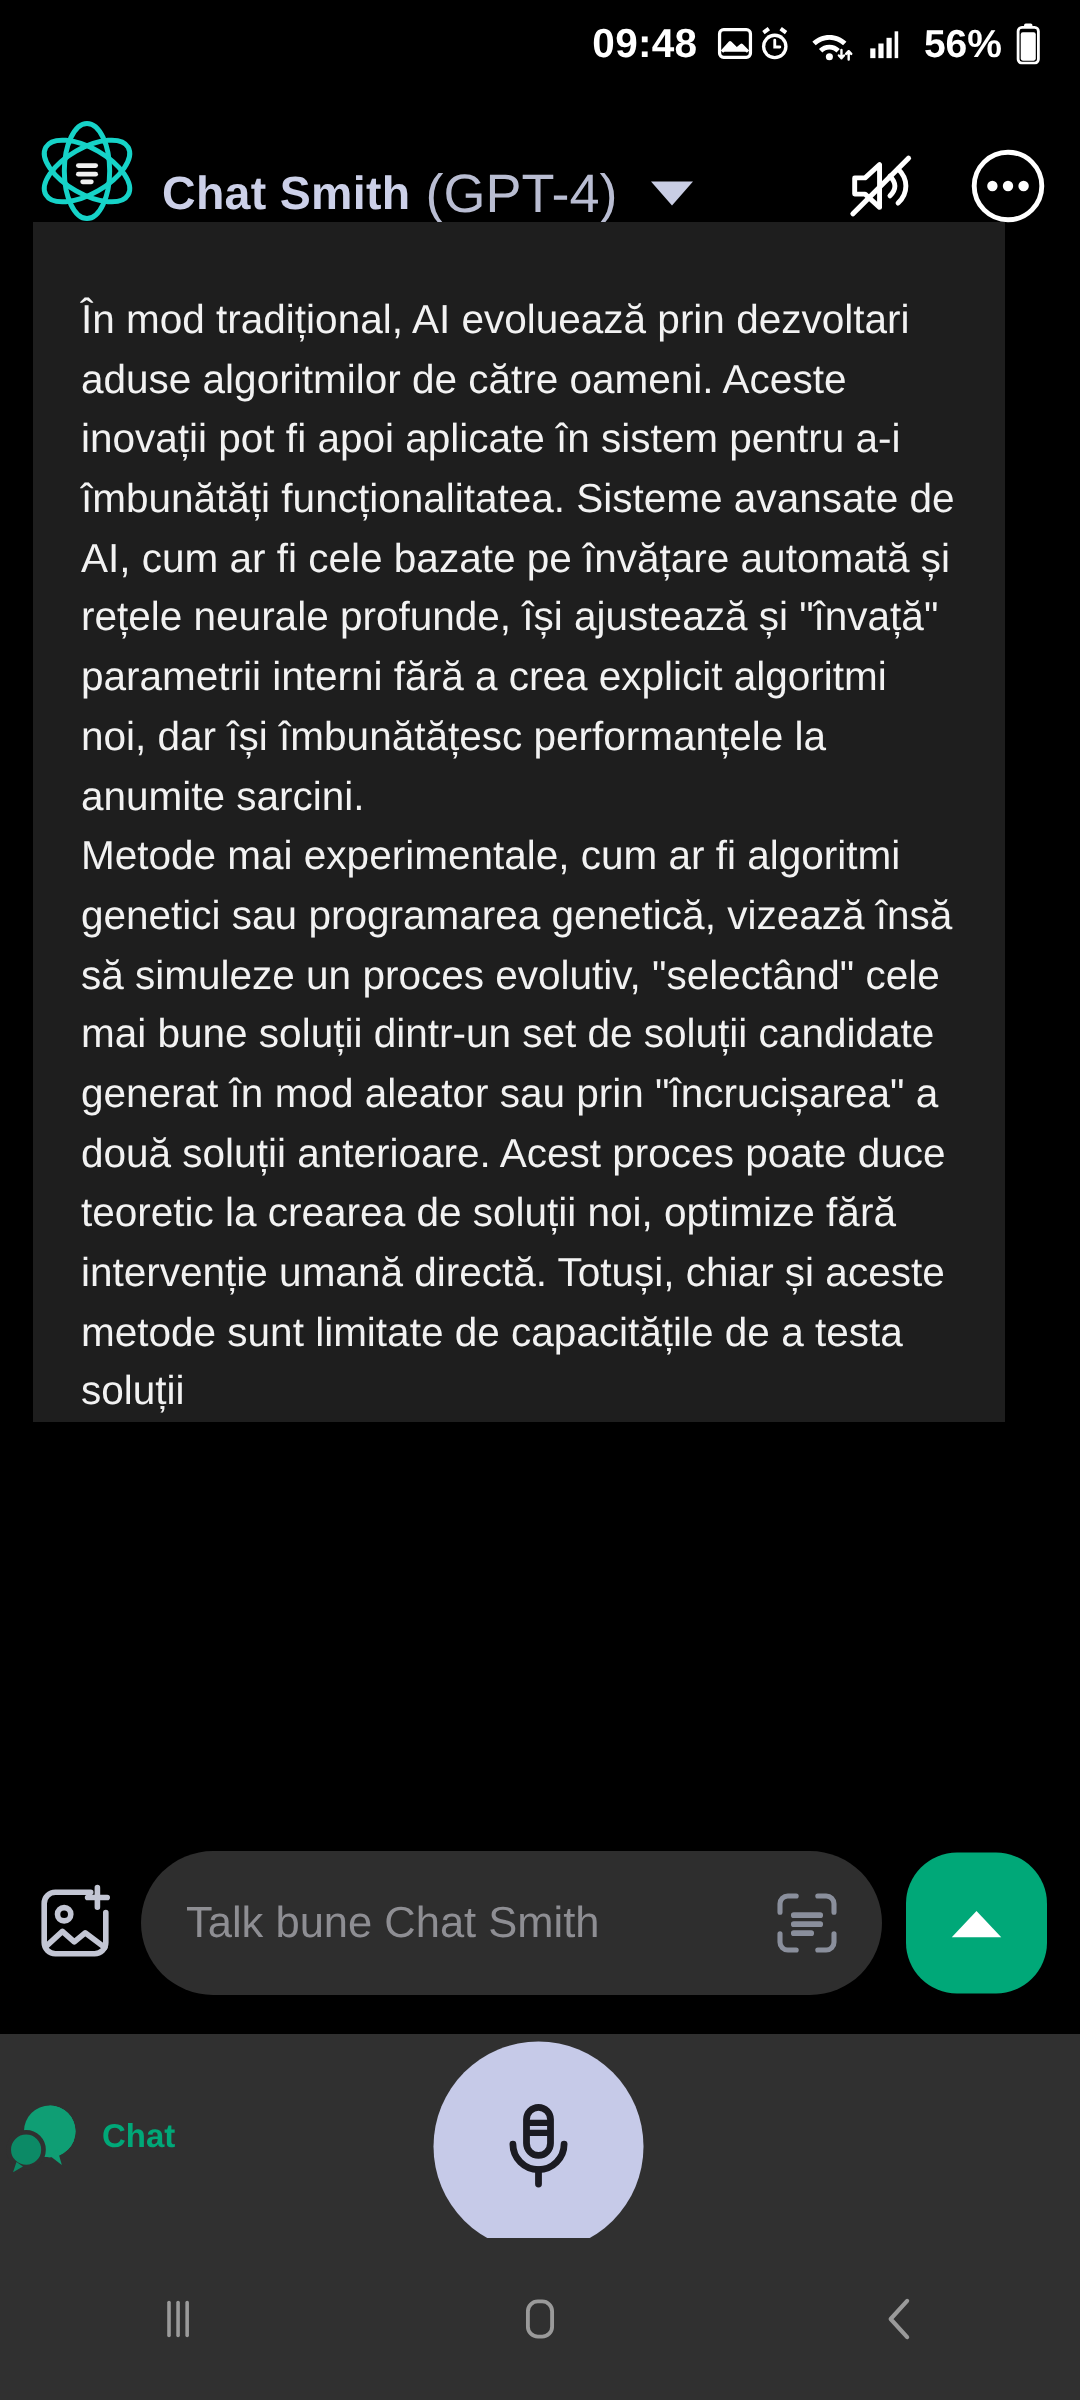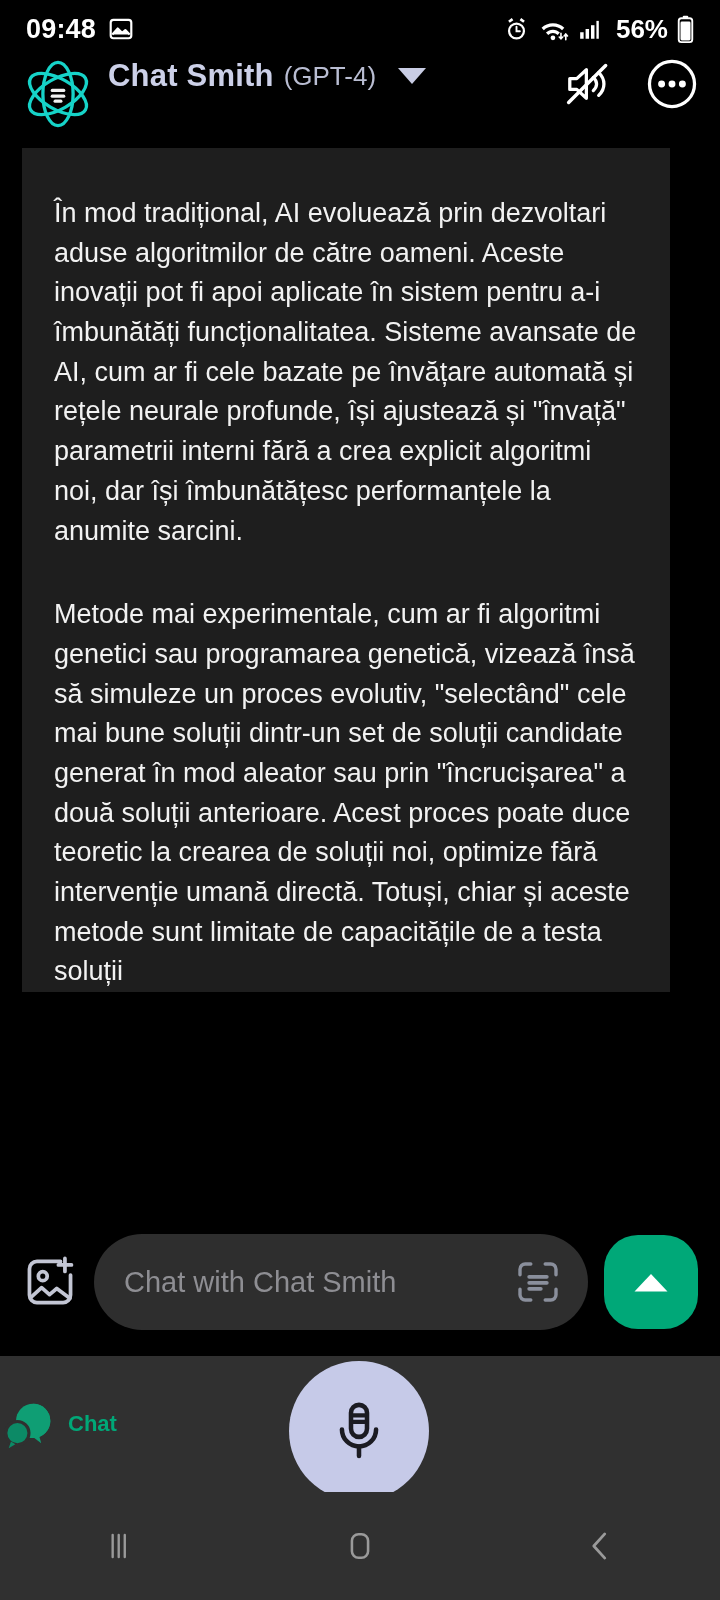--- a/index.html
+++ b/index.html
@@ -7,56 +7,56 @@
     width:720px; height:1600px;
     background:#000;
     font-family:"Liberation Sans", sans-serif;
     overflow:hidden;
   }
   .phone { position:relative; width:720px; height:1600px; background:#000; }
 
   
   .statusbar{
     position:absolute; top:0; left:0; width:720px; height:58px;
-    display:flex; align-items:center; justify-content:space-between;
+    display:flex; align-items:center; justify-content:flex-end;
     padding:0 26px;
   }
   .sb-left{ display:flex; align-items:center; gap:12px; }
   .sb-time{ color:#fff; font-size:27px; font-weight:600; letter-spacing:.2px; }
   .sb-right{ display:flex; align-items:center; gap:9px; }
   .sb-batt{ color:#fff; font-size:26px; font-weight:600; margin-left:3px;}
 
   
   .header{
     position:absolute; top:58px; left:0; width:720px; height:92px;
-    display:flex; align-items:flex-start; padding:0 22px;
+    display:flex; align-items:flex-end; padding:0 22px;
   }
   .logo{ width:72px; height:72px; flex:none; }
   .title-wrap{ display:flex; align-items:center; gap:14px; margin-left:14px; flex:1; }
   .title-main{ color:#ccd0e8; font-size:31px; font-weight:bold; letter-spacing:.2px; }
-  .title-sub{ color:#b9bdd2; font-size:26px; font-weight:400; margin-left:-4px;}
+  .title-sub{ color:#b9bdd2; font-size:36px; font-weight:400; margin-left:-4px;}
   .caret{ width:0;height:0;border-left:14px solid transparent;border-right:14px solid transparent;
           border-top:16px solid #c9cde4; margin-left:8px; }
   .hdr-icons{ display:flex; align-items:center; gap:28px; }
 
   
   .msg-area{
     position:absolute; top:148px; left:0; width:720px; height:1060px;
     overflow:hidden;
   }
   .bubble{
     position:absolute; left:22px; top:0; width:648px;
     background:#1e1e1e;
     padding:46px 32px 0 32px;
   }
   .bubble p{
     color:#f2f2f2; font-size:27px; line-height:1.47;
     font-family:"Liberation Sans", sans-serif;
   }
-  .bubble p + p{ margin-top:44px; }
+  .bubble p + p{ }
 
   
   .inputbar{
     position:absolute; top:1208px; left:0; width:720px; height:148px;
     background:#000; display:flex; align-items:center; padding:0 22px; gap:16px;
   }
   .addimg{ width:56px;height:56px; flex:none; }
   .field{
     flex:1; height:96px; background:#2e2e2e; border-radius:48px;
     display:flex; align-items:center; padding:0 26px 0 30px; gap:10px;
@@ -178,21 +178,21 @@
 
   <div class="inputbar">
     <svg class="addimg" viewBox="0 0 24 24">
       <path d="M16.5 3.2H6.4A3.2 3.2 0 0 0 3.2 6.4v11.2a3.2 3.2 0 0 0 3.2 3.2h11.2a3.2 3.2 0 0 0 3.2-3.2V9" fill="none" stroke="#c3c6d4" stroke-width="1.6" stroke-linecap="round"></path>
       <circle cx="8.9" cy="9.5" r="1.9" fill="none" stroke="#c3c6d4" stroke-width="1.6"></circle>
       <path d="M3.8 18.6l4.6-4.2 3.4 3 3.1-2.6 5.6 4.2" fill="none" stroke="#c3c6d4" stroke-width="1.6" stroke-linejoin="round" stroke-linecap="round"></path>
       <path d="M18.4 1.9v5.6M15.6 4.7h5.6" stroke="#c3c6d4" stroke-width="1.6" stroke-linecap="round"></path>
     </svg>
 
     <div class="field">
-      <span class="ph">Chat with Chat Smith</span>
+      <span class="ph">Talk bune Chat Smith</span>
       <svg class="scan" viewBox="0 0 24 24">
         <path d="M3 8.4V5.6A2.6 2.6 0 0 1 5.6 3h2.8M15.6 3h2.8A2.6 2.6 0 0 1 21 5.6v2.8M21 15.6v2.8a2.6 2.6 0 0 1-2.6 2.6h-2.8M8.4 21H5.6A2.6 2.6 0 0 1 3 18.4v-2.8" fill="none" stroke="#8a8f9c" stroke-width="1.7" stroke-linecap="round"></path>
         <path d="M7.6 9.4h8.8M7.6 12.4h8.8M7.6 15.4h5.8" fill="none" stroke="#8a8f9c" stroke-width="1.9" stroke-linecap="round"></path>
       </svg>
     </div>
 
     <div class="send">
       <svg width="44" height="30" viewBox="0 0 24 16">
         <path d="M12 3.6L21 13.2H3z" fill="#fff"></path>
       </svg>

